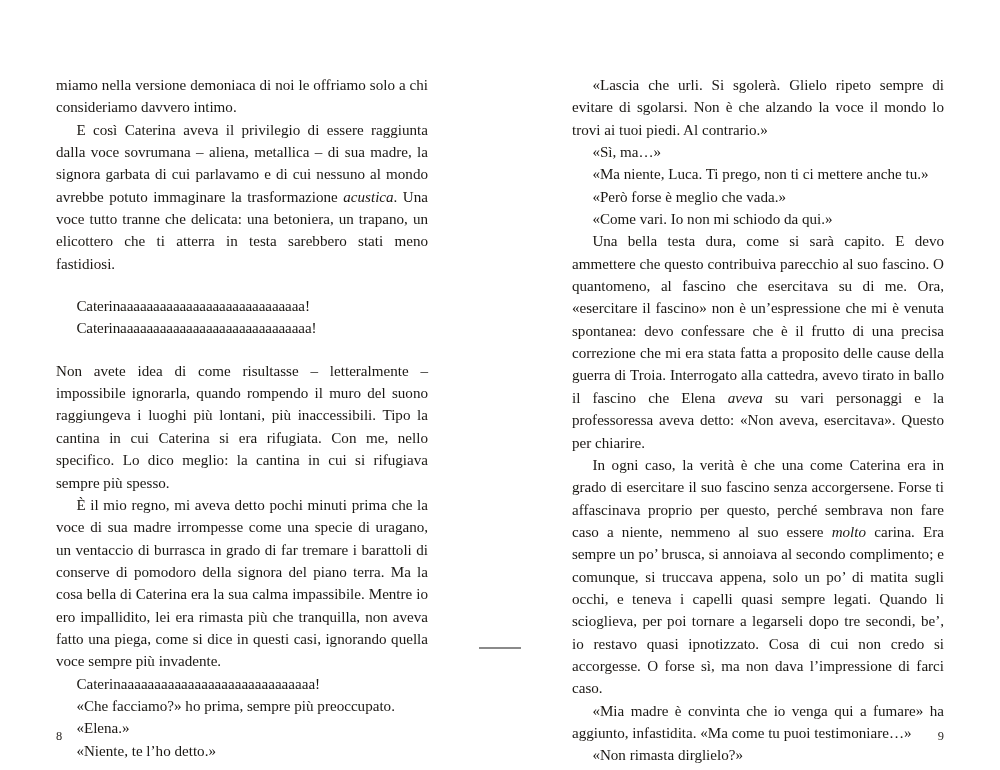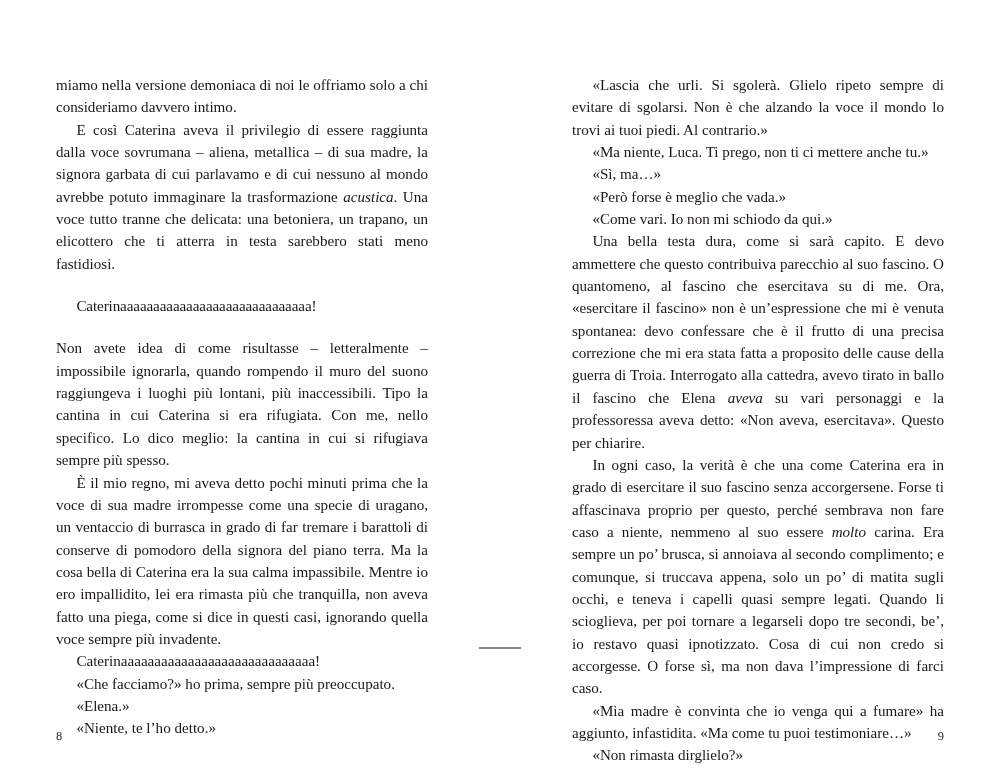--- a/index.html
+++ b/index.html
@@ -108,20 +108,21 @@
 <div class="spread">
 
   <div class="page page-left">
     <div class="textblock">
 
       <p class="cont">miamo nella versione demoniaca di noi le offriamo solo a chi consideriamo davvero intimo.</p>
 
       <p><span>E così Caterina aveva il privilegio di essere raggiunta dalla voce sovrumana – aliena, metallica – di sua madre, la signora garbata di cui parlavamo e di cui nessuno al mondo avrebbe potuto immaginare la trasformazione </span><em>acustica</em><span>. Una voce tutto tranne che delicata: una betoniera, un trapano, un elicottero che ti atterra in testa sarebbero stati meno fastidiosi.</span></p>
 
       <div class="shout">
+        <div class="shout-line">Caterinaaaaaaaaaaaaaaaaaaaaaaaaaaaa!</div>
         <div class="shout-line">Caterinaaaaaaaaaaaaaaaaaaaaaaaaaaaaa!</div>
       </div>
 
       <p class="cont">Non avete idea di come risultasse – letteralmente – impossibile ignorarla, quando rompendo il muro del suono raggiungeva i luoghi più lontani, più inaccessibili. Tipo la cantina in cui Caterina si era rifugiata. Con me, nello specifico. Lo dico meglio: la cantina in cui si rifugiava sempre più spesso.</p>
 
       <p>È il mio regno, mi aveva detto pochi minuti prima che la voce di sua madre irrompesse come una specie di uragano, un ventaccio di burrasca in grado di far tremare i barattoli di conserve di pomodoro della signora del piano terra. Ma la cosa bella di Caterina era la sua calma impassibile. Mentre io ero impallidito, lei era rimasta più che tranquilla, non aveva fatto una piega, come si dice in questi casi, ignorando quella voce sempre più invadente.</p>
 
       <p class="shout-inline">Caterinaaaaaaaaaaaaaaaaaaaaaaaaaaaaa!</p>
 
       <p class="dialogue">«Che facciamo?» ho prima, sempre più preoccupato.</p>
@@ -130,22 +131,22 @@
 
     </div>
     <div class="folio folio-left">8</div>
   </div>
 
   <div class="page page-right">
     <div class="textblock">
 
       <p>«Lascia che urli. Si sgolerà. Glielo ripeto sempre di evitare di sgolarsi. Non è che alzando la voce il mondo lo trovi ai tuoi piedi. Al contrario.»</p>
 
+      <p class="dialogue">«Sì, ma…»</p>
       <p class="dialogue">«Ma niente, Luca. Ti prego, non ti ci mettere anche tu.»</p>
-      <p class="dialogue">«Sì, ma…»</p>
       <p class="dialogue">«Però forse è meglio che vada.»</p>
       <p class="dialogue">«Come vari. Io non mi schiodo da qui.»</p>
 
       <p><span>Una bella testa dura, come si sarà capito. E devo ammettere che questo contribuiva parecchio al suo fascino. O quantomeno, al fascino che esercitava su di me. Ora, «esercitare il fascino» non è un’espressione che mi è venuta spontanea: devo confessare che è il frutto di una precisa correzione che mi era stata fatta a proposito delle cause della guerra di Troia. Interrogato alla cattedra, avevo tirato in ballo il fascino che Elena </span><em>aveva</em><span> su vari personaggi e la professoressa aveva detto: «Non aveva, esercitava». Questo per chiarire.</span></p>
 
       <p><span>In ogni caso, la verità è che una come Caterina era in grado di esercitare il suo fascino senza accorgersene. Forse ti affascinava proprio per questo, perché sembrava non fare caso a niente, nemmeno al suo essere </span><em>molto</em><span> carina. Era sempre un po’ brusca, si annoiava al secondo complimento; e comunque, si truccava appena, solo un po’ di matita sugli occhi, e teneva i capelli quasi sempre legati. Quando li scioglieva, per poi tornare a legarseli dopo tre secondi, be’, io restavo quasi ipnotizzato. Cosa di cui non credo si accorgesse. O forse sì, ma non dava l’impressione di farci caso.</span></p>
 
       <p>«Mia madre è convinta che io venga qui a fumare» ha aggiunto, infastidita. «Ma come tu puoi testimoniare…»</p>
 
       <p class="dialogue">«Non rimasta dirglielo?»</p>

